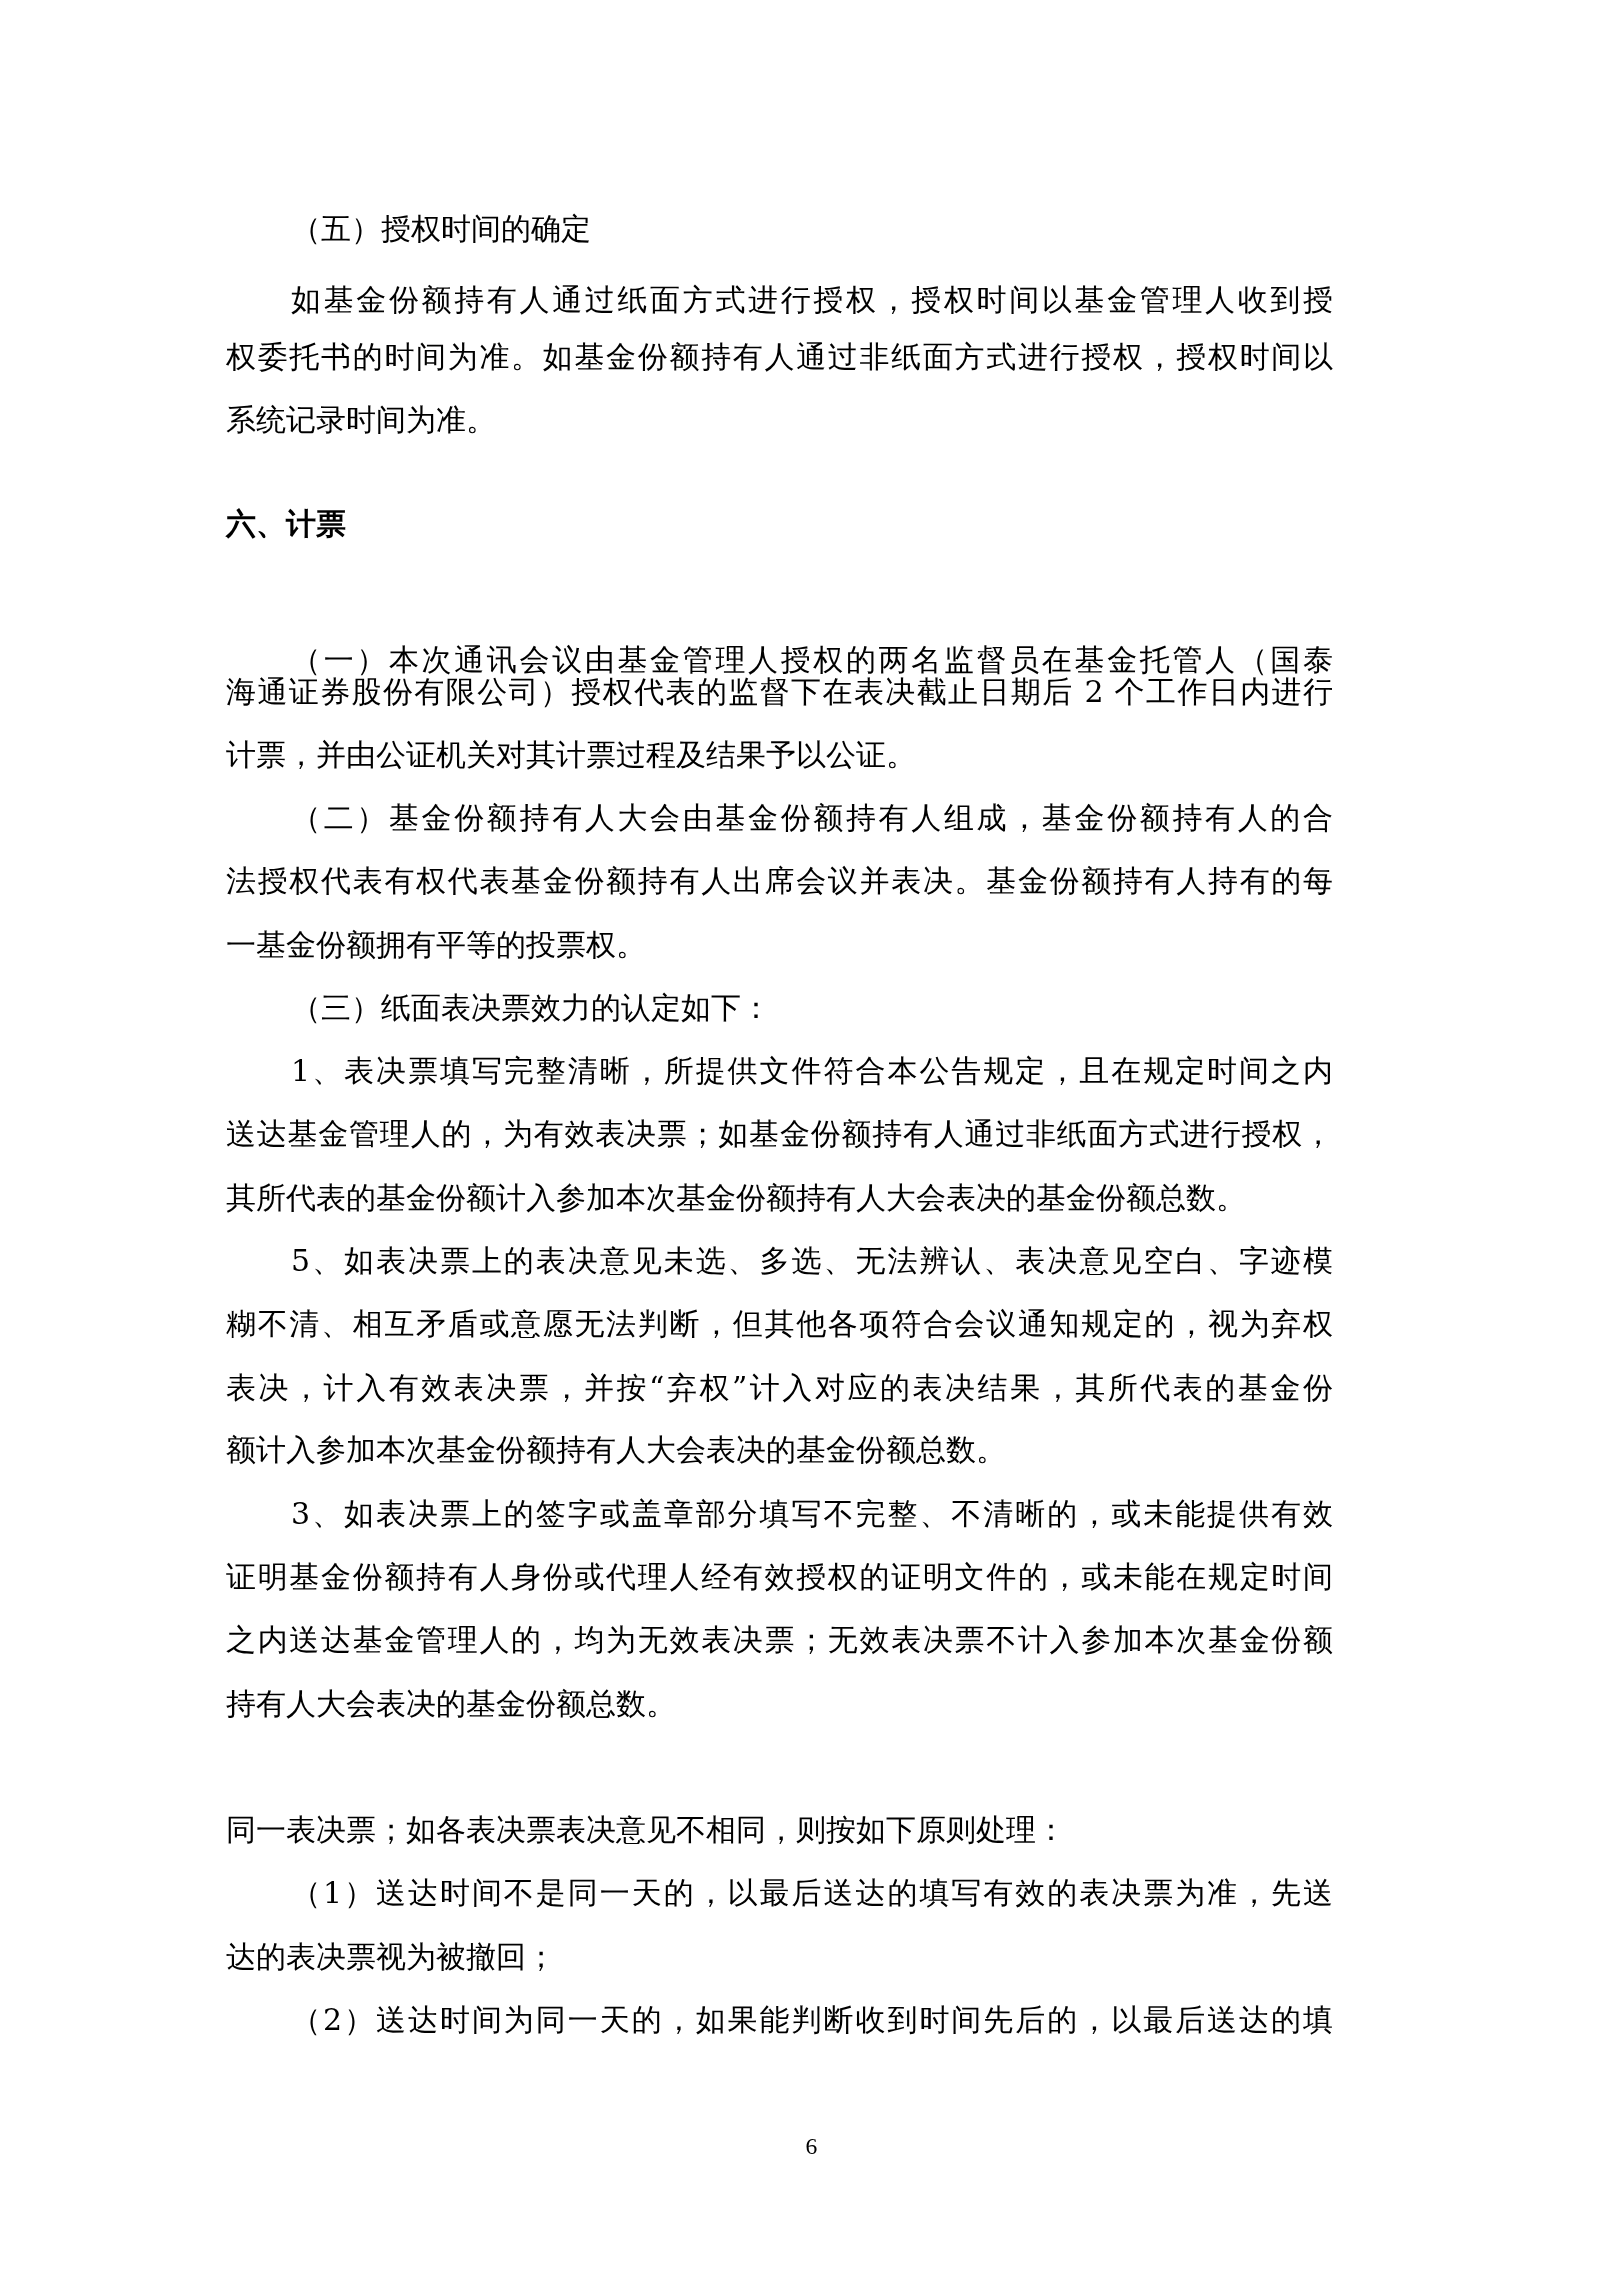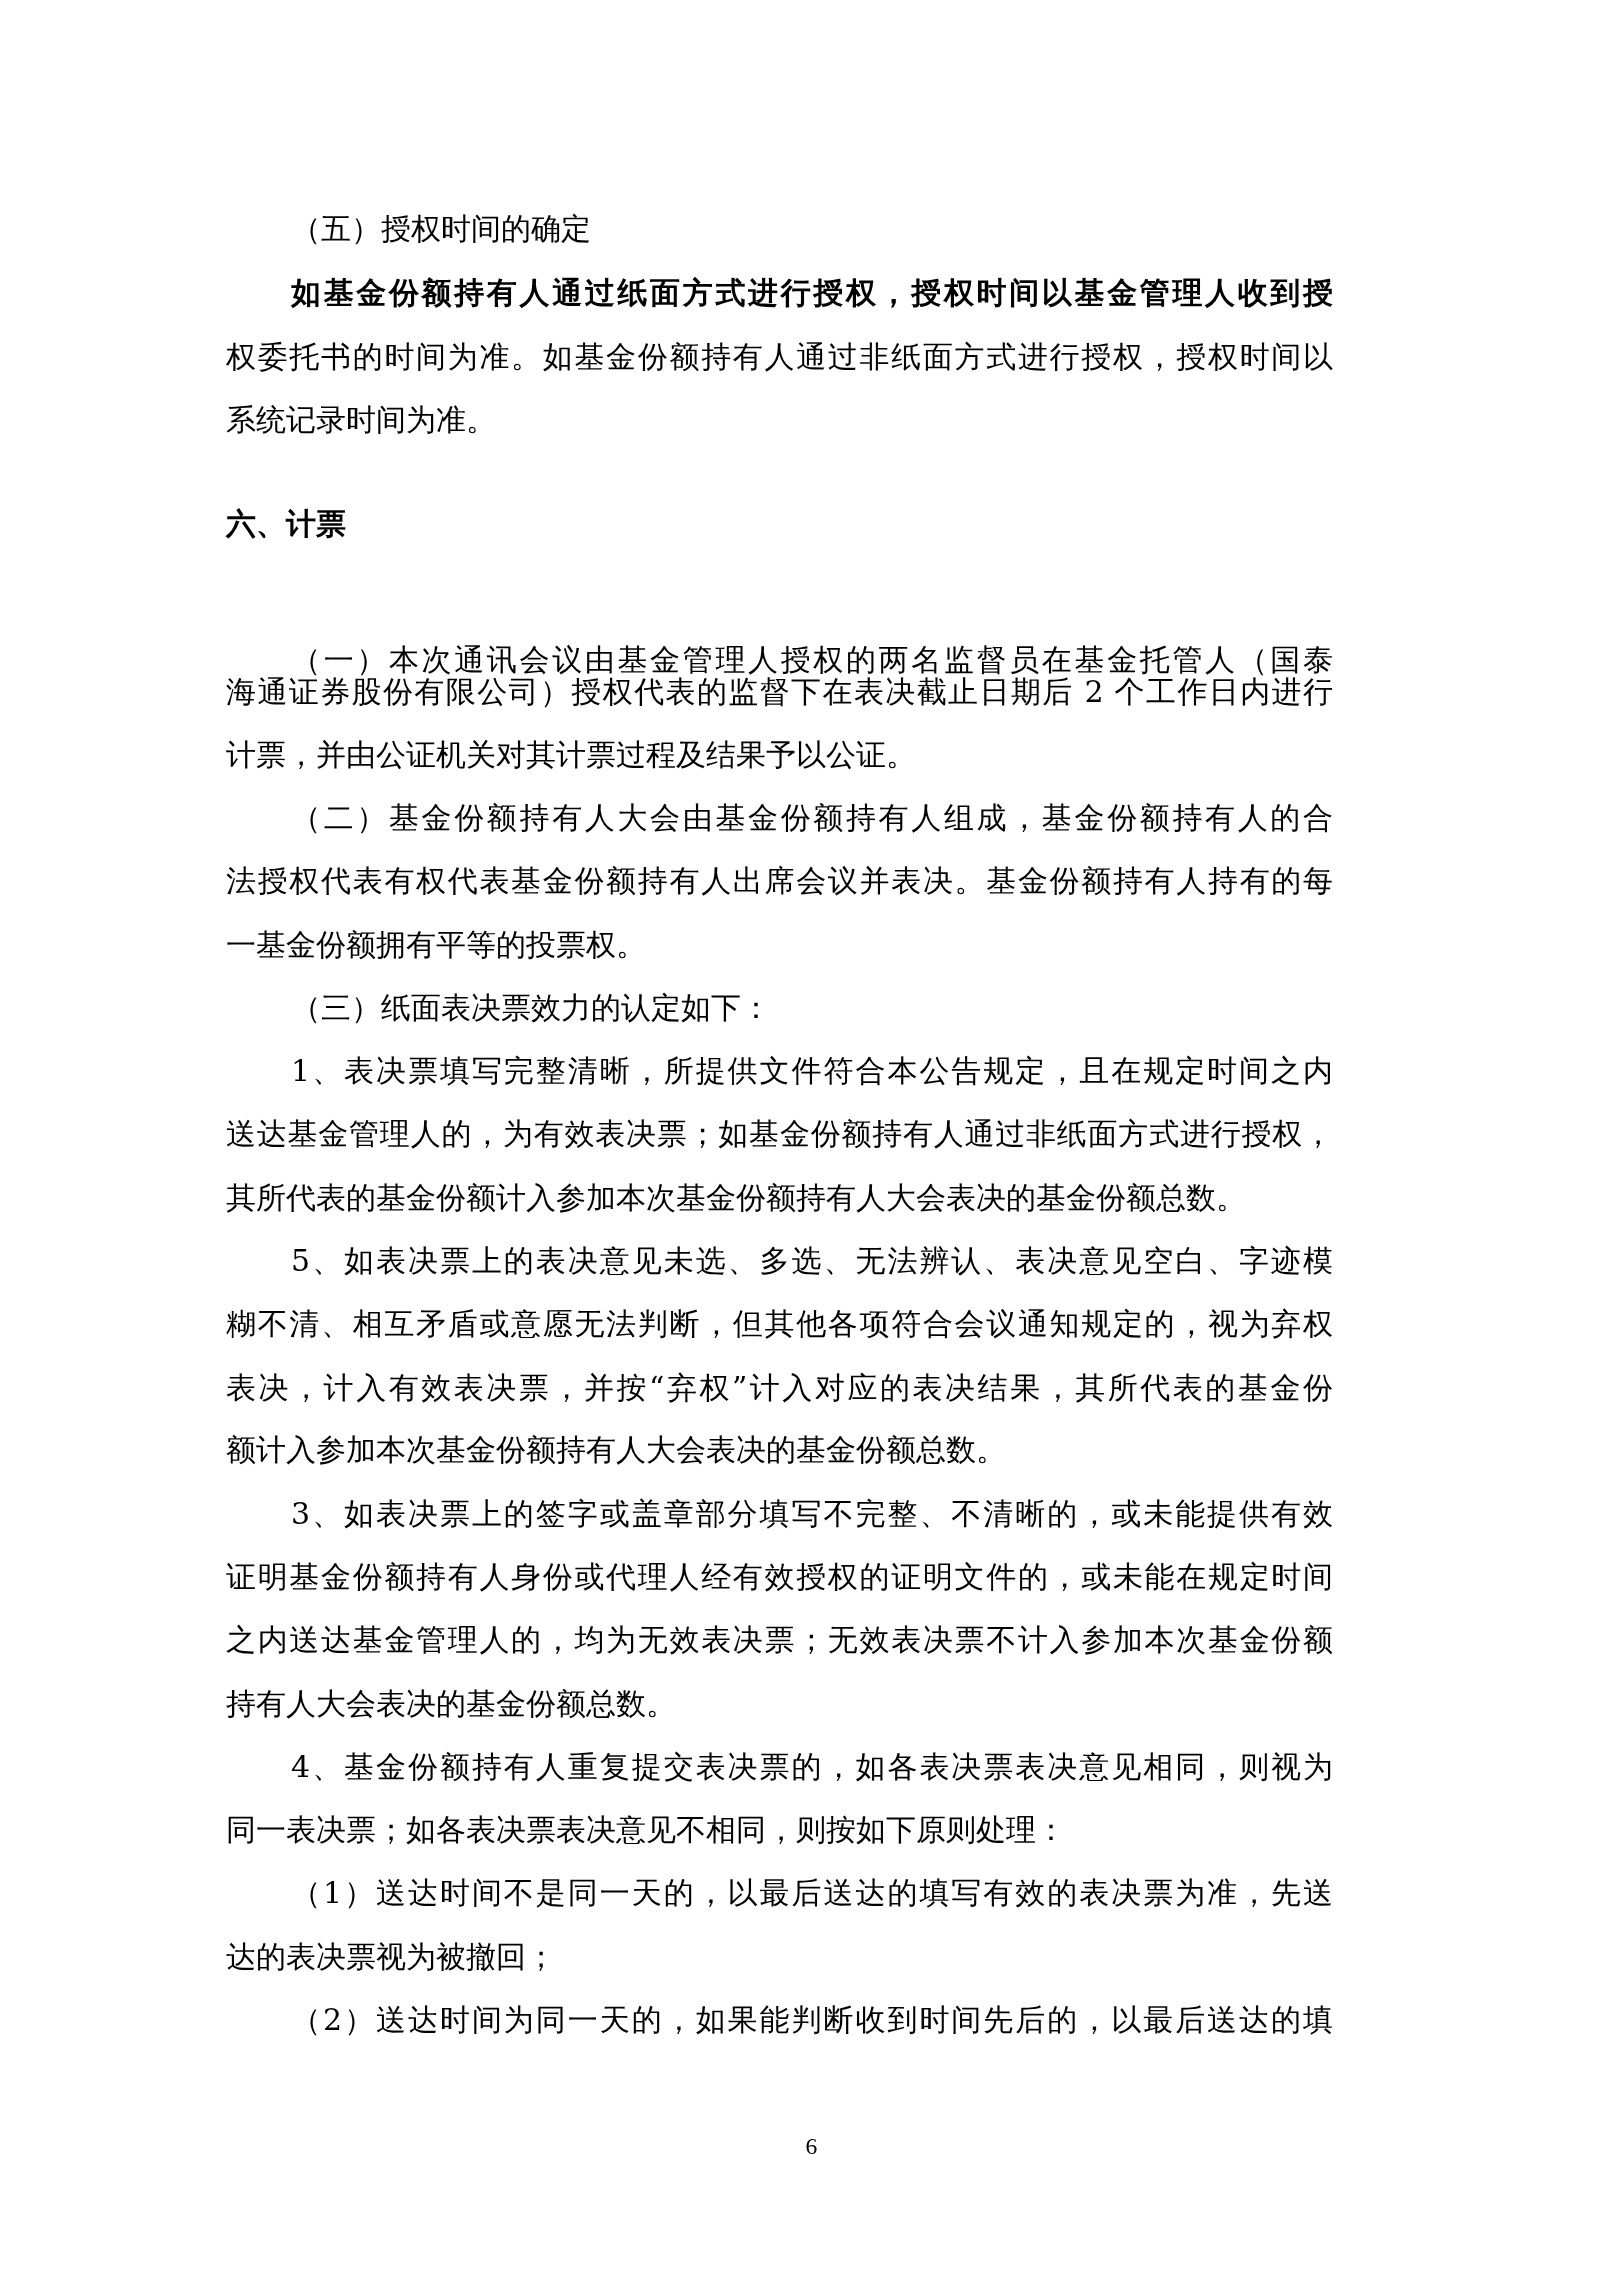--- a/index.html
+++ b/index.html
@@ -52,40 +52,39 @@
     line-height: 33px;
   }
 </style>
 </head>
 <body>
 
 <div class="page" id="page">
   <div class="line heading" style="top:504px;">六、计票</div>
   <div class="page-number">6</div>
 <div class="line indent last" style="top: 209px;">（五）授权时间的确定</div>
-    <div class="line indent" style="top: 273px; font-weight: bold;">如基金份额持有人通过纸面方式进行授权，授权时间以基金管理人收到授</div>
+    <div class="line indent" style="top: 280px;">如基金份额持有人通过纸面方式进行授权，授权时间以基金管理人收到授</div>
     <div class="line" style="top: 337px;">权委托书的时间为准。如基金份额持有人通过非纸面方式进行授权，授权时间以</div>
     <div class="line last" style="top: 400px;">系统记录时间为准。</div>
     <div class="line indent" style="top: 640px;">（一）本次通讯会议由基金管理人授权的两名监督员在基金托管人（国泰</div>
     <div class="line" style="top: 672px;">海通证券股份有限公司）授权代表的监督下在表决截止日期后 2 个工作日内进行</div>
     <div class="line last" style="top: 735px;">计票，并由公证机关对其计票过程及结果予以公证。</div>
     <div class="line indent" style="top: 798px;">（二）基金份额持有人大会由基金份额持有人组成，基金份额持有人的合</div>
     <div class="line last" style="top: 925px;">一基金份额拥有平等的投票权。</div>
     <div class="line" style="top: 861px;">法授权代表有权代表基金份额持有人出席会议并表决。基金份额持有人持有的每</div>
     <div class="line indent last" style="top: 988px;">（三）纸面表决票效力的认定如下：</div>
     <div class="line indent" style="top: 1051px;">1、表决票填写完整清晰，所提供文件符合本公告规定，且在规定时间之内</div>
     <div class="line" style="top: 1114px;">送达基金管理人的，为有效表决票；如基金份额持有人通过非纸面方式进行授权，</div>
     <div class="line last" style="top: 1178px;">其所代表的基金份额计入参加本次基金份额持有人大会表决的基金份额总数。</div>
     <div class="line indent" style="top: 1241px;">5、如表决票上的表决意见未选、多选、无法辨认、表决意见空白、字迹模</div>
     <div class="line" style="top: 1304px;">糊不清、相互矛盾或意愿无法判断，但其他各项符合会议通知规定的，视为弃权</div>
     <div class="line" style="top: 1368px;">表决，计入有效表决票，并按“弃权”计入对应的表决结果，其所代表的基金份</div>
     <div class="line last" style="top: 1430px;">额计入参加本次基金份额持有人大会表决的基金份额总数。</div>
     <div class="line indent" style="top: 1494px;">3、如表决票上的签字或盖章部分填写不完整、不清晰的，或未能提供有效</div>
     <div class="line" style="top: 1557px;">证明基金份额持有人身份或代理人经有效授权的证明文件的，或未能在规定时间</div>
     <div class="line" style="top: 1620px;">之内送达基金管理人的，均为无效表决票；无效表决票不计入参加本次基金份额</div>
     <div class="line last" style="top: 1684px;">持有人大会表决的基金份额总数。</div>
-    <div class="line indent" style="top: 1747px;">4、基金份额持有人重复提交表决票的，如各表决票表决意见相同，则视为</div>
     <div class="line last" style="top: 1810px;">同一表决票；如各表决票表决意见不相同，则按如下原则处理：</div>
     <div class="line indent" style="top: 1873px;">（1）送达时间不是同一天的，以最后送达的填写有效的表决票为准，先送</div>
     <div class="line last" style="top: 1937px;">达的表决票视为被撤回；</div>
     <div class="line indent" style="top: 2000px;">（2）送达时间为同一天的，如果能判断收到时间先后的，以最后送达的填</div>
   </div>
 
 
 </body></html>

